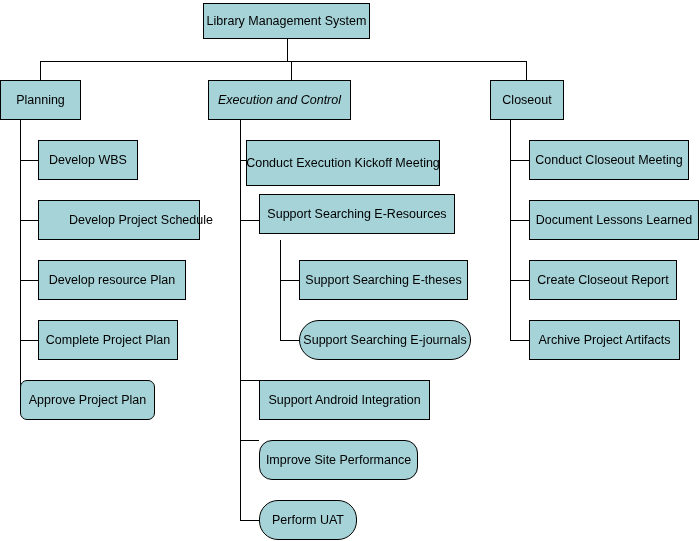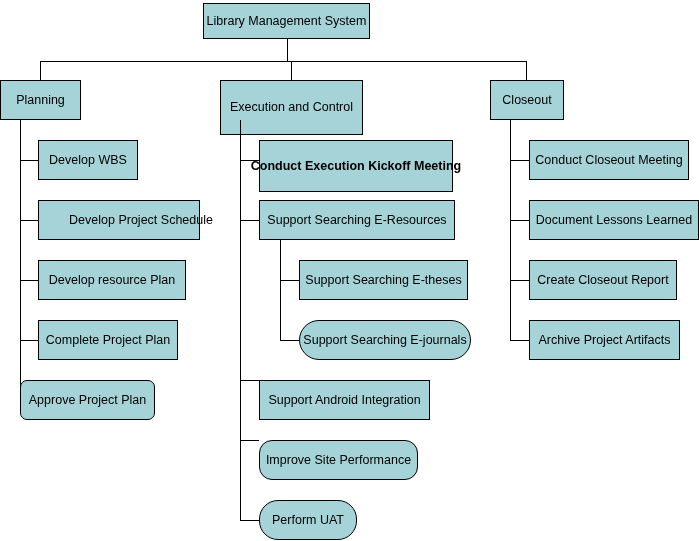--- a/index.html
+++ b/index.html
@@ -42,21 +42,21 @@
 
   <div class="node" style="left:203px; top:3px; width:167px; height:36px;">Library Management System</div>
 
   <div class="vline" style="left:287px; top:39px; height:22px;"></div>
   <div class="hline" style="left:40px; top:61px; width:487px;"></div>
   <div class="vline" style="left:40px; top:61px; height:19px;"></div>
   <div class="vline" style="left:291px; top:61px; height:19px;"></div>
   <div class="vline" style="left:526px; top:61px; height:19px;"></div>
 
   <div class="node" style="left:0px; top:80px; width:81px; height:40px;">Planning</div>
-  <div class="node" style="left:220px; top:80px; width:143px; height:55px;">Execution and Control</div>
+  <div class="node" style="left:208px; top:80px; width:143px; height:40px;font-style:italic;">Execution and Control</div>
   <div class="node" style="left:490px; top:80px; width:74px; height:40px;">Closeout</div>
 
   <div class="vline" style="left:20px; top:120px; height:280px;"></div>
   <div class="hline" style="left:20px; top:160px; width:18px;"></div>
   <div class="hline" style="left:20px; top:220px; width:18px;"></div>
   <div class="hline" style="left:20px; top:280px; width:18px;"></div>
   <div class="hline" style="left:20px; top:340px; width:18px;"></div>
   <div class="hline" style="left:20px; top:400px; width:18px;"></div>
 
   <div class="node" style="left:38px; top:140px; width:100px; height:40px;">Develop WBS</div>
@@ -65,22 +65,22 @@
   <div class="node" style="left:38px; top:320px; width:140px; height:40px;">Complete Project Plan</div>
   <div class="node" style="left:20px; top:380px; width:135px; height:40px;border-radius:7px;">Approve Project Plan</div>
 
   <div class="vline" style="left:240px; top:120px; height:400px;"></div>
   <div class="hline" style="left:240px; top:160px; width:19px;"></div>
   <div class="hline" style="left:240px; top:220px; width:19px;"></div>
   <div class="hline" style="left:240px; top:380px; width:19px;"></div>
   <div class="hline" style="left:240px; top:440px; width:19px;"></div>
   <div class="hline" style="left:240px; top:520px; width:19px;"></div>
 
-  <div class="node" style="left:259px; top:140px; width:194px; height:52px;font-weight:bold;">Conduct Execution Kickoff Meeting</div>
-  <div class="node" style="left:259px; top:200px; width:196px; height:40px;text-align:right;">Support Searching E-Resources</div>
+  <div class="node" style="left:246px; top:140px; width:194px; height:46px;">Conduct Execution Kickoff Meeting</div>
+  <div class="node" style="left:259px; top:194px; width:196px; height:40px;text-align:right;">Support Searching E-Resources</div>
 
   <div class="vline" style="left:280px; top:240px; height:100px;"></div>
   <div class="hline" style="left:280px; top:280px; width:19px;"></div>
   <div class="hline" style="left:280px; top:340px; width:19px;"></div>
 
   <div class="node" style="left:299px; top:260px; width:169px; height:40px;">Support Searching E-theses</div>
   <div class="node" style="left:299px; top:320px; width:172px; height:40px;border-radius:20px;">Support Searching E-journals</div>
 
   <div class="node" style="left:259px; top:380px; width:171px; height:40px;">Support Android Integration</div>
   <div class="node" style="left:259px; top:440px; width:159px; height:40px;border-radius:13px;">Improve Site Performance</div>

